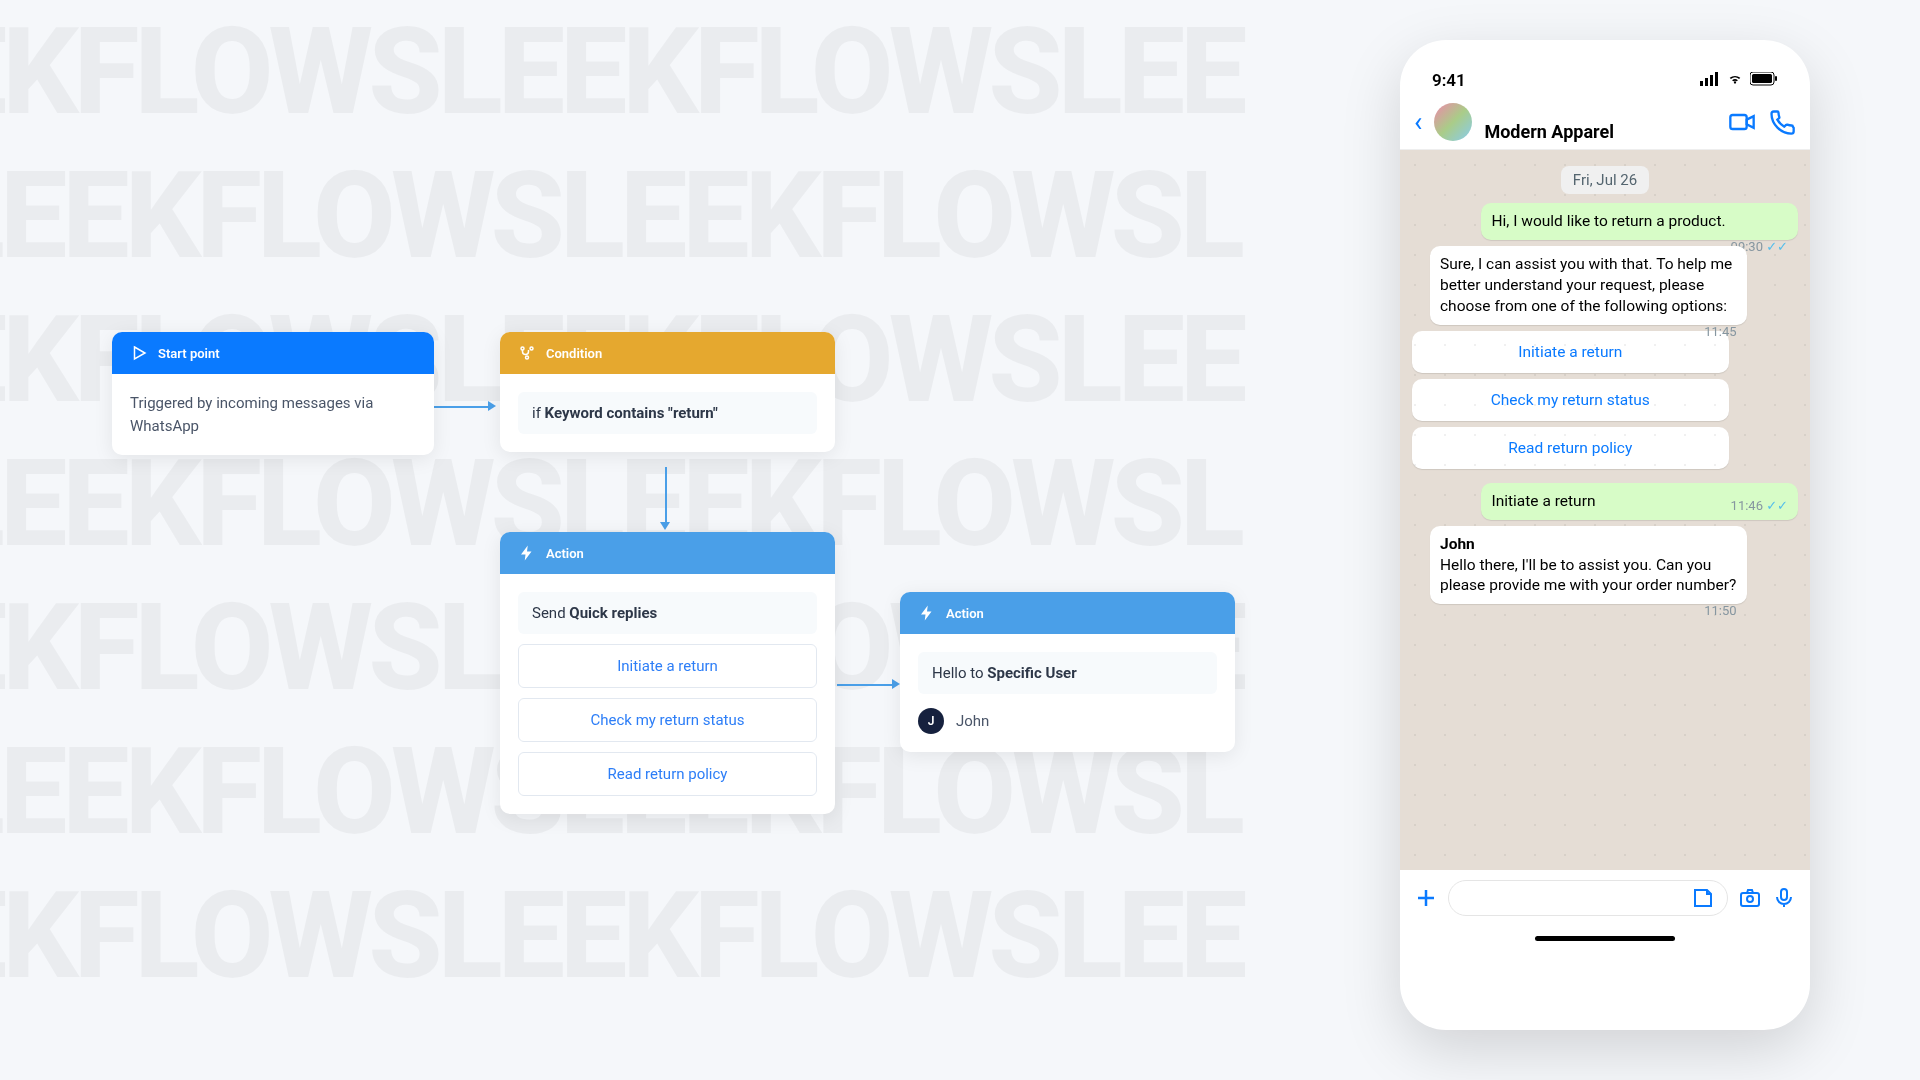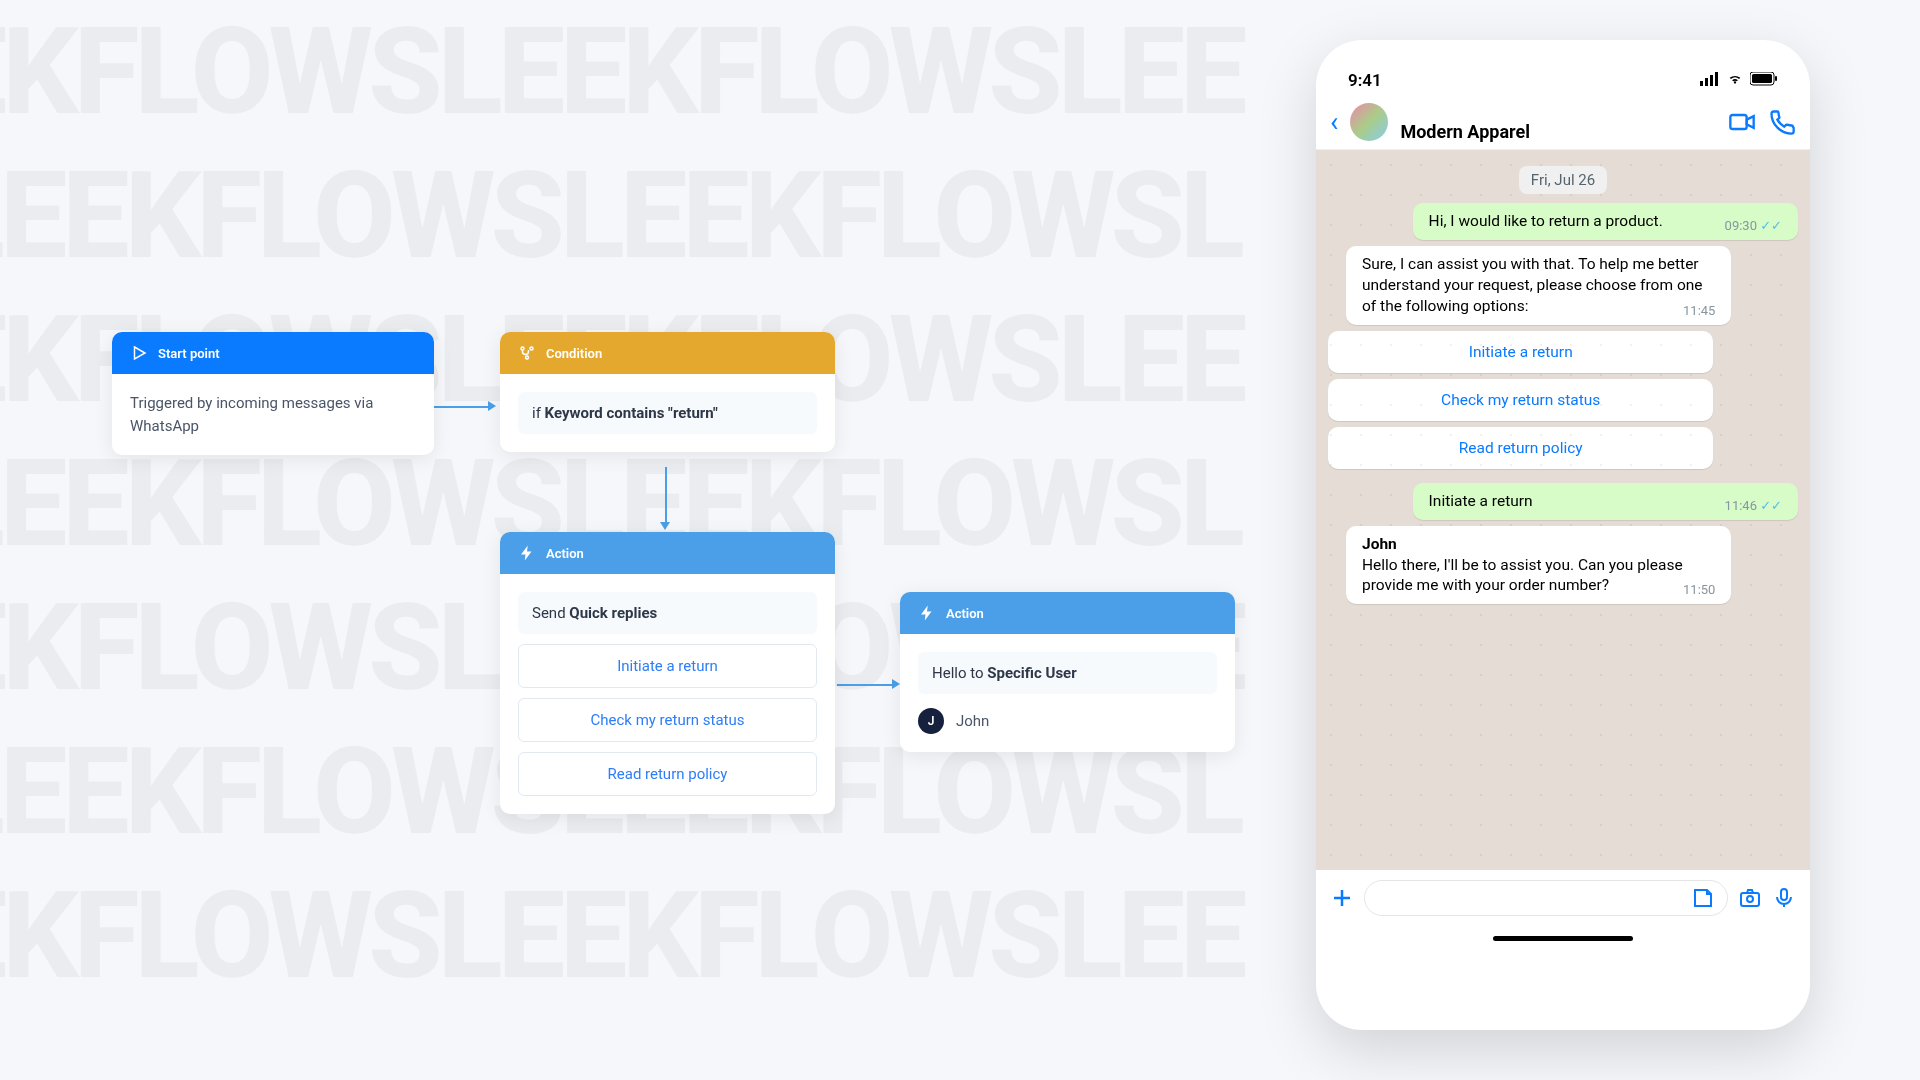--- a/index.html
+++ b/index.html
@@ -24,33 +24,33 @@
 .icon { width: 18px; height: 18px; display: inline-flex; align-items: center; justify-content: center; }
 .icon svg { width: 100%; height: 100%; }
 
 
 .arrow-line { position: absolute; background: #4a9fe8; }
 .arrow-head { position: absolute; width: 0; height: 0; }
 .arrow-head.right { border-left: 8px solid #4a9fe8; border-top: 5px solid transparent; border-bottom: 5px solid transparent; }
 .arrow-head.down { border-top: 8px solid #4a9fe8; border-left: 5px solid transparent; border-right: 5px solid transparent; }
 
 
-.phone { position: absolute; right: 110px; top: 40px; width: 494px; height: 990px; background: #fff; border-radius: 46px; box-shadow: 0 20px 60px rgba(0,0,0,.15); overflow: hidden; }
+.phone { position: absolute; right: 110px; top: 40px; width: 410px; height: 990px; background: #fff; border-radius: 46px; box-shadow: 0 20px 60px rgba(0,0,0,.15); overflow: hidden; }
 .status-bar { height: 54px; display: flex; align-items: flex-end; justify-content: space-between; padding: 0 32px 4px; font-size: 17px; font-weight: 600; }
 .status-icons { display: flex; gap: 6px; align-items: center; }
 .chat-header { height: 56px; display: flex; align-items: center; gap: 12px; padding: 0 14px; border-bottom: 1px solid #eee; }
 .chat-header .back { color: #0a7aff; font-size: 28px; font-weight: 400; }
 .avatar-img { width: 38px; height: 38px; border-radius: 50%; background: linear-gradient(135deg,#e8a,#ac8,#8ce); }
 .chat-header .name { font-weight: 700; font-size: 18px; flex: 1; margin-top: 20px; }
 .hdr-icon { color: #0a7aff; width: 28px; height: 28px; }
 .chat-body { background: #e5ddd5; height: 720px; padding: 12px; position: relative; overflow: hidden; }
 .chat-body::before { content: ""; position: absolute; inset: 0; opacity: .06; background-image: radial-gradient(circle, #000 1px, transparent 1px); background-size: 30px 30px; }
 .date-pill { text-align: center; margin: 8px auto 14px; }
 .date-pill span { background: #f0f0f0; color: #54656f; font-size: 15px; padding: 5px 12px; border-radius: 8px; }
-.msg { max-width: 82%; border-radius: 10px; padding: 8px 16px; margin-bottom: 6px; font-size: 15.5px; line-height: 1.35; position: relative; box-shadow: 0 1px 1px rgba(0,0,0,.1); }
+.msg { max-width: 82%; border-radius: 10px; padding: 8px 10px; margin-bottom: 6px; font-size: 15.5px; line-height: 1.35; position: relative; box-shadow: 0 1px 1px rgba(0,0,0,.1); }
 .msg.out { background: #d7fcc7; margin-left: auto; }
 .msg.in { background: #fff; margin-left: 18px; }
 .msg .time { font-size: 13px; color: #8696a0; float: right; margin: 6px 0 -2px 10px; }
 .msg .ticks { color: #53bdeb; }
 .msg-button { background: #fff; border-radius: 10px; padding: 12px; text-align: center; color: #0a7aff; font-size: 15.5px; margin-bottom: 6px; box-shadow: 0 1px 1px rgba(0,0,0,.1); max-width: 82%; }
 .input-bar { height: 56px; display: flex; align-items: center; gap: 10px; padding: 0 14px; background: #fff; }
 .input-pill { flex: 1; height: 36px; background: #fff; border: 1px solid #e5e5e5; border-radius: 18px; display: flex; align-items: center; justify-content: flex-end; gap: 14px; padding: 0 12px; }
 .ib-icon { color: #0a7aff; width: 24px; height: 24px; }
 .home-indicator { width: 140px; height: 5px; background: #000; border-radius: 3px; margin: 10px auto; }
 

